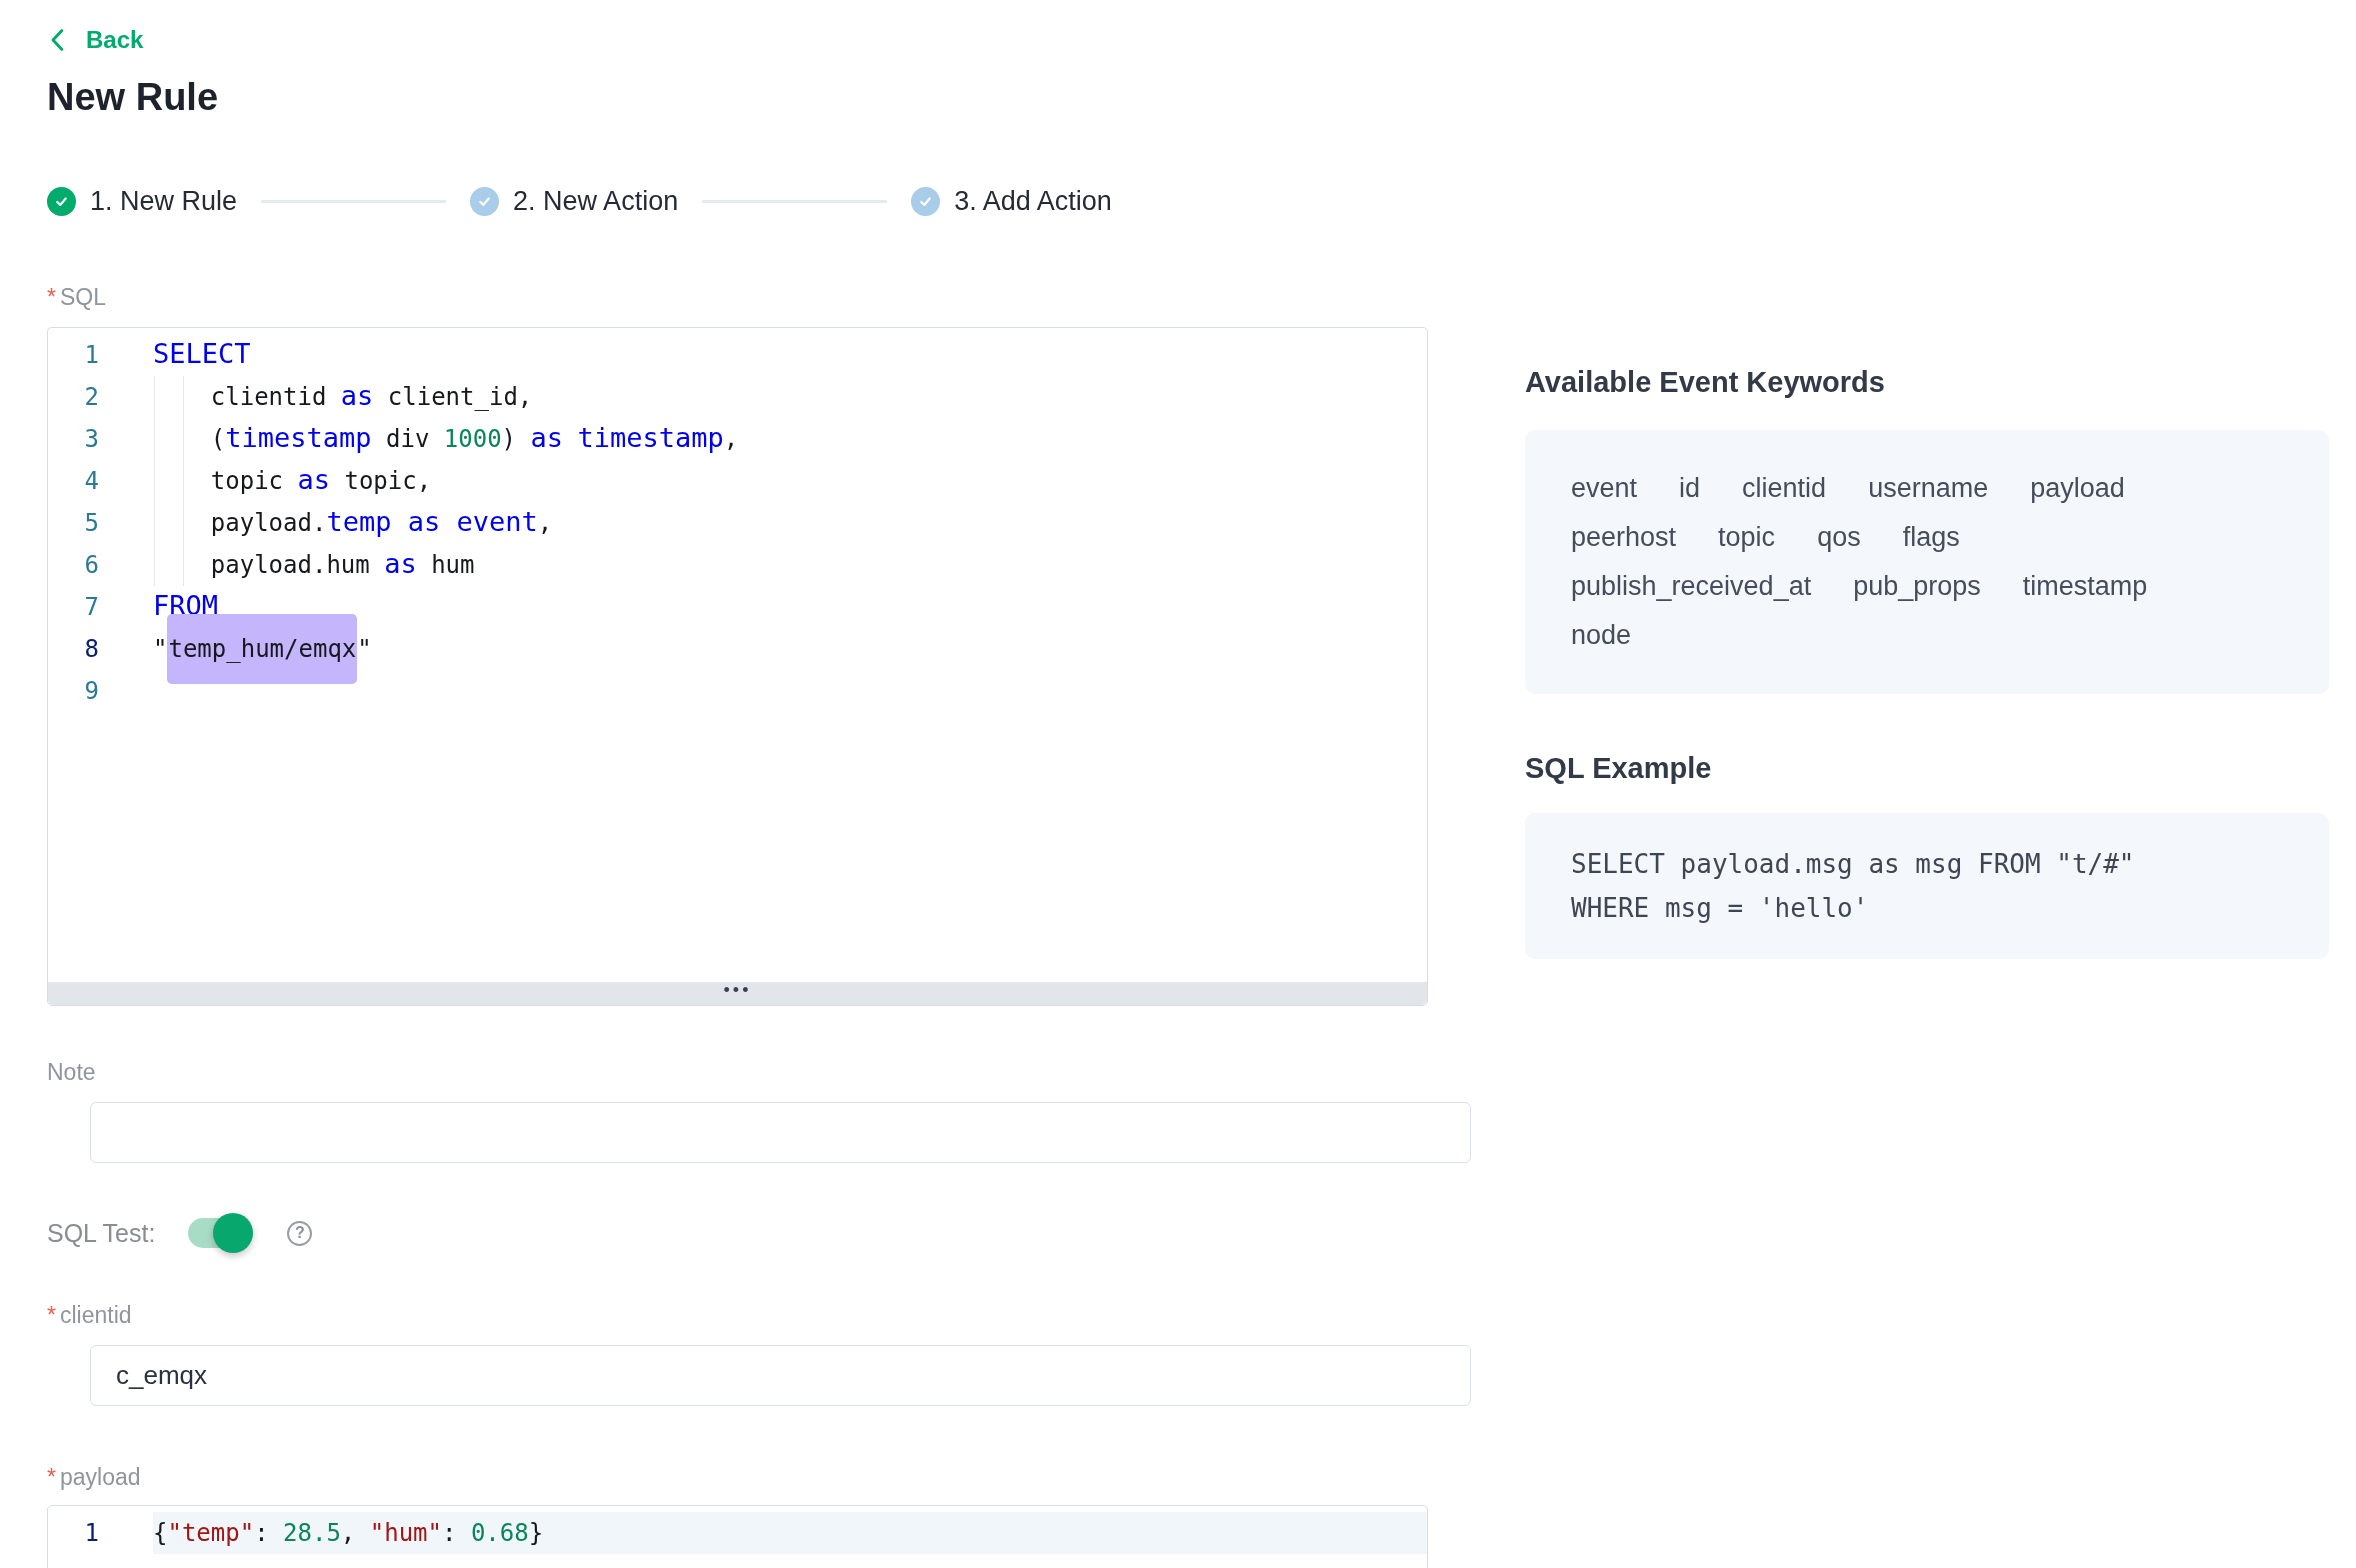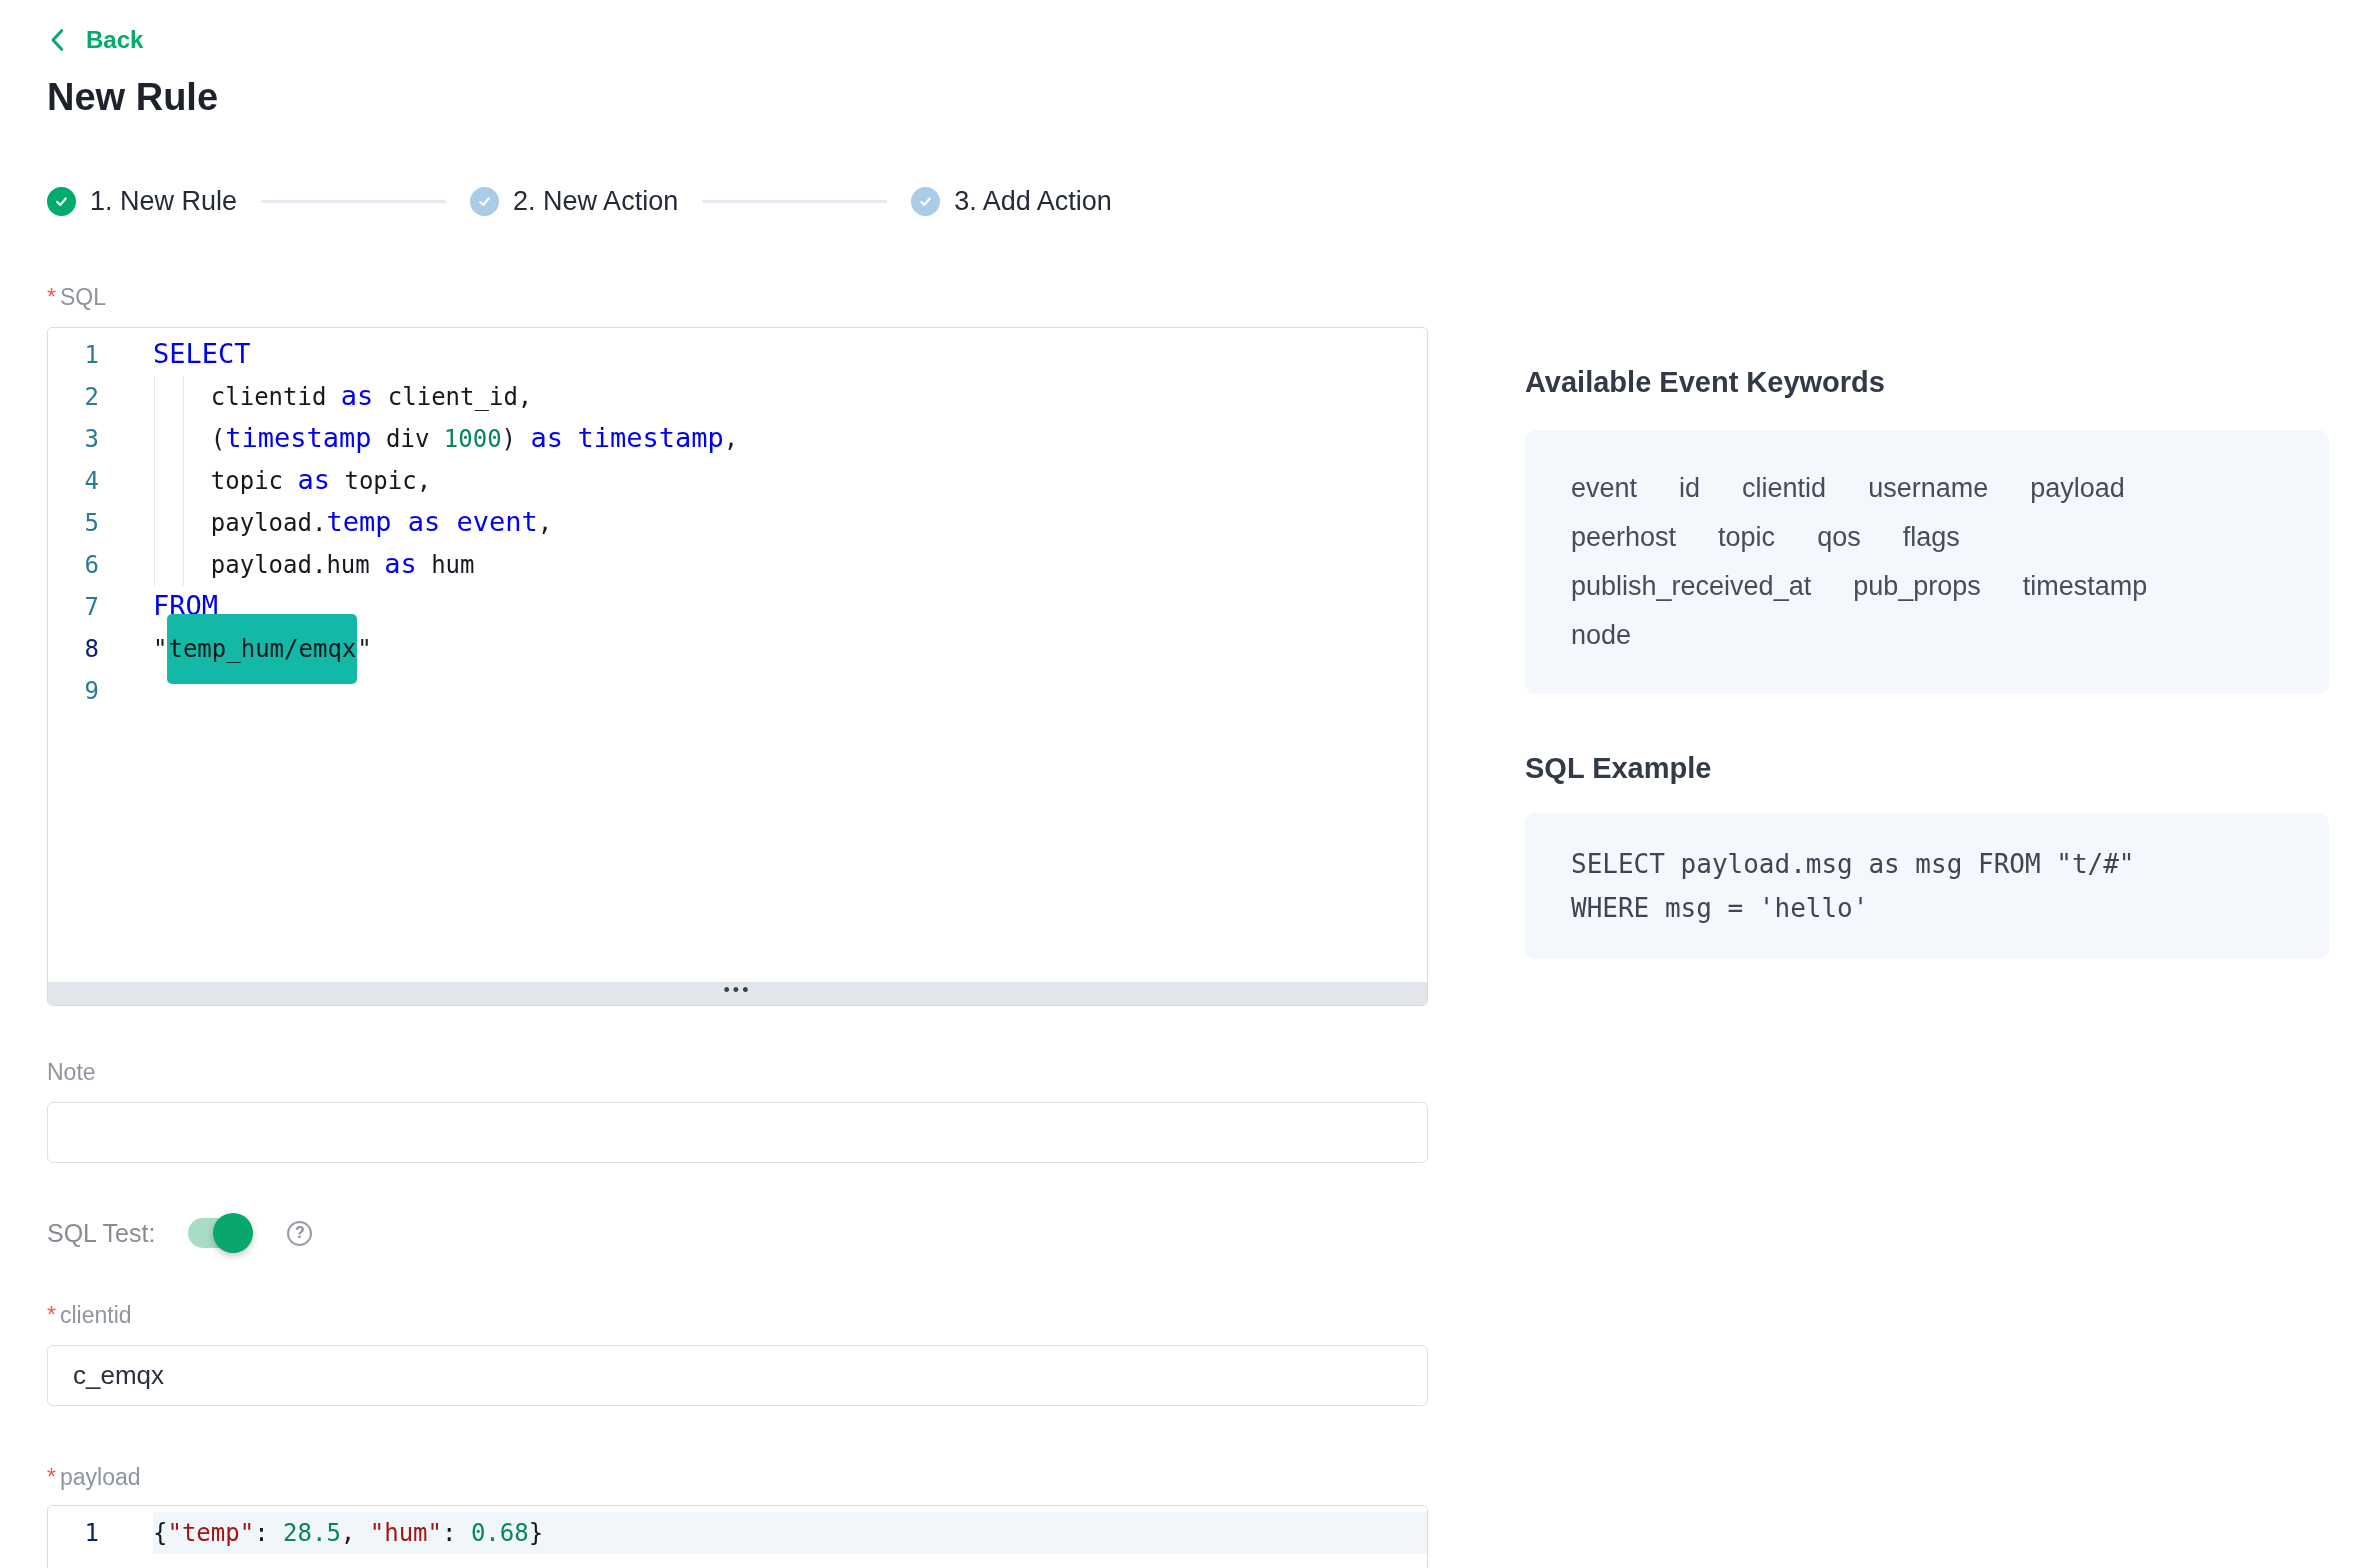--- a/index.html
+++ b/index.html
@@ -37,31 +37,31 @@
   .gutter { width:105px; flex:0 0 auto; text-align:right; padding-right:54px; color:#2A7A94;
             line-height:42px; user-select:none; }
   .line.active .gutter { color:#0B216F; }
   .code { position:relative; flex:1 1 auto; line-height:42px; white-space:pre; color:#16181D; }
   .payload-editor .line.active .code { background:#F1F6FB; }
   .guide { position:absolute; top:0; bottom:0; width:1px; background:#E4E7EC; }
   .tok.kw  { color:#0000F0; }
   .tok.num { color:#098658; }
   .tok.str { color:#A31515; }
   .tok.pl  { color:#16181D; }
-  .tok.hl  { background:#14b8a6; border-radius:5px; padding:21px 1px; }
+  .tok.hl  { background:#c4b5fd; border-radius:5px; padding:21px 1px; }
   .resize-bar { position:absolute; left:0; right:0; bottom:0; height:23px; background:#E2E6EB;
                 display:flex; align-items:center; justify-content:center; cursor:row-resize;
                 border-radius:0 0 5px 5px; }
   .resize-bar span { font-size:18px; letter-spacing:3px; color:#3A4150; line-height:10px; margin-top:-8px; }
 
   
   .note-label { margin-top:52px; }
   .text-input { margin-top:16px; width:100%; height:61px; border:1px solid #DCE0E8; border-radius:6px;
                 font-family:"Liberation Sans","DejaVu Sans",sans-serif;
-                font-size:26px; color:#2A313E; padding:0 25px; outline:none; background:#fff; display:block; }
+                font-size:26px; color:#2A313E; padding:0 25px; outline:none; background:#fff; display:block;margin-left:43px; }
 
   
   .sql-test-row { margin-top:50px; display:flex; align-items:center; height:40px; }
   .sql-test-label { font-size:25px; color:#878C95; }
   .switch { position:relative; width:62px; height:30px; border-radius:15px; background:#A9DCC5;
             margin-left:33px; cursor:pointer; flex:0 0 auto; }
   .switch .thumb { position:absolute; width:40px; height:40px; border-radius:50%; background:#07A76E;
                    right:-3px; top:-5px; box-shadow:0 3px 7px rgba(0,0,0,.22); }
   .help-icon { margin-left:37px; width:25px; height:25px; border:2px solid #979CA5; border-radius:50%;
                color:#8A8F99; font-size:16px; font-weight:700; display:flex; align-items:center;

